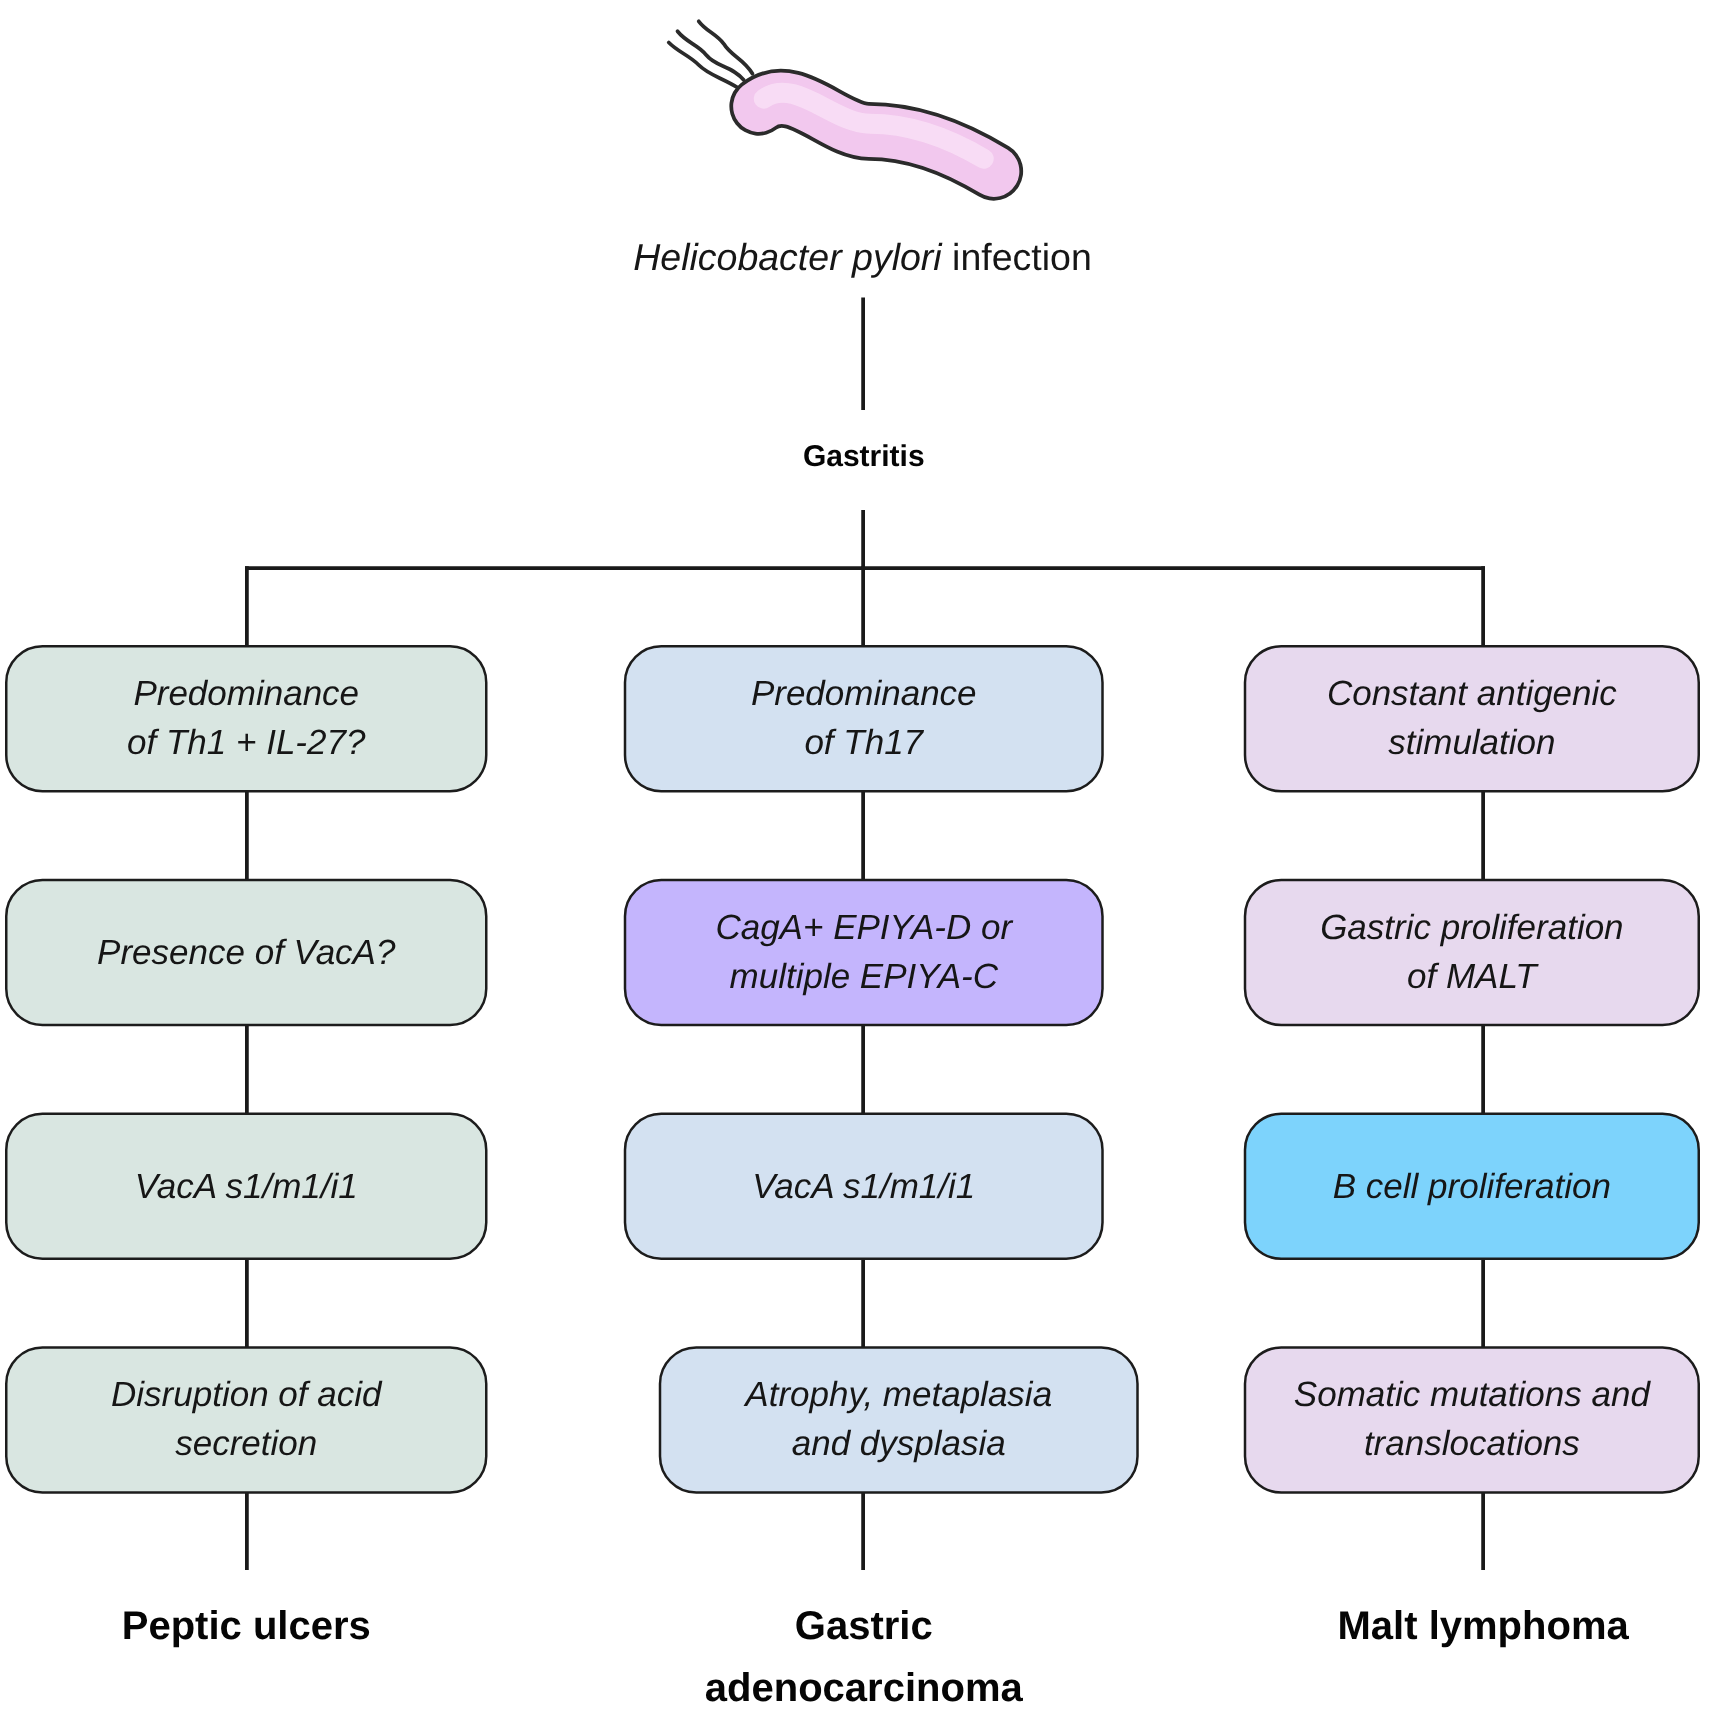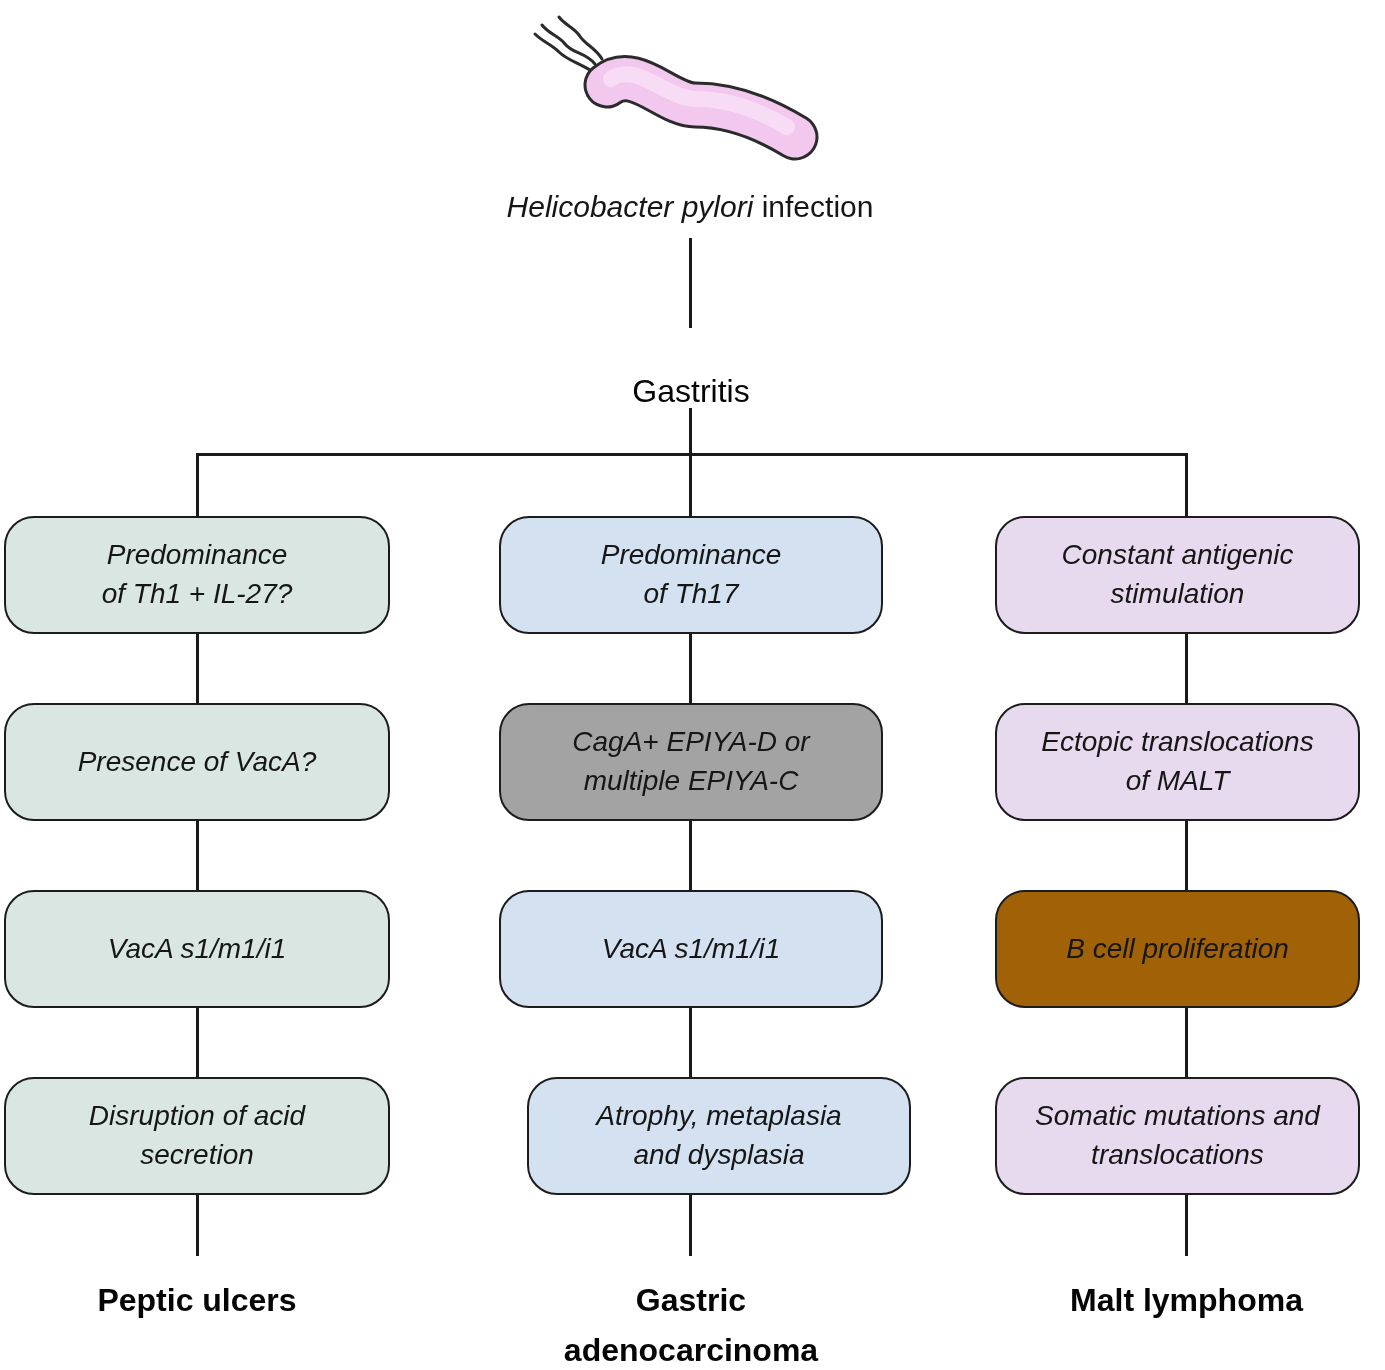--- a/index.html
+++ b/index.html
@@ -23,25 +23,25 @@
     width: 700px;
     text-align: center;
     font-size: 30px;
     color: #161616;
     white-space: nowrap;
   }
   .organism-label .it { font-style: italic; margin-top: 20px; }
   .root-label {
     position: absolute;
     left: 499px;
-    top: 373px;
+    top: 352px;
     width: 384px;
     text-align: center;
-    font-size: 32px;
-    font-weight: normal;
+    font-size: 24px;
+    font-weight: bold;
     color: #050505;
   }
   .node {
     position: absolute;
     height: 118px;
     border: 2.5px solid #1c1c1c;
     border-radius: 30px;
     box-sizing: border-box;
     display: flex;
     align-items: center;
@@ -132,31 +132,31 @@
 
   <div class="node col-0 row-0" style="background-color: rgb(217, 230, 225);">Predominance
 of Th1 + IL-27?</div>
   <div class="node col-0 row-1" style="background-color: rgb(217, 230, 225);">Presence of VacA?</div>
   <div class="node col-0 row-2" style="background-color: rgb(217, 230, 225);">VacA s1/m1/i1</div>
   <div class="node col-0 row-3" style="background-color: rgb(217, 230, 225);">Disruption of acid
 secretion</div>
 
   <div class="node col-1 row-0" style="background-color: rgb(211, 225, 241);">Predominance
 of Th17</div>
-  <div class="node col-1 row-1" style="background-color: #a3a3a3;">CagA+ EPIYA-D or
+  <div class="node col-1 row-1" style="background-color: #c4b5fd;">CagA+ EPIYA-D or
 multiple EPIYA-C</div>
   <div class="node col-1 row-2" style="background-color: rgb(211, 225, 241);">VacA s1/m1/i1</div>
   <div class="node col-1 row-3" style="background-color: rgb(211, 225, 241); margin-left: 28px;">Atrophy, metaplasia
 and dysplasia</div>
 
   <div class="node col-2 row-0" style="background-color: rgb(231, 217, 238);">Constant antigenic
 stimulation</div>
-  <div class="node col-2 row-1" style="background-color: rgb(231, 217, 238);">Ectopic translocations
+  <div class="node col-2 row-1" style="background-color: rgb(231, 217, 238);">Gastric proliferation
 of MALT</div>
-  <div class="node col-2 row-2" style="background-color: #a16207;">B cell proliferation</div>
+  <div class="node col-2 row-2" style="background-color: #7dd3fc;">B cell proliferation</div>
   <div class="node col-2 row-3" style="background-color: rgb(231, 217, 238);">Somatic mutations and
 translocations</div>
 
   <div class="outcome" style="left:4px; width:386px;">Peptic ulcers</div>
   <div class="outcome" style="left:499px; width:384px;">Gastric
 adenocarcinoma</div>
   <div class="outcome" style="left:995px; width:383px;">Malt lymphoma</div>
 
 </div>
 

